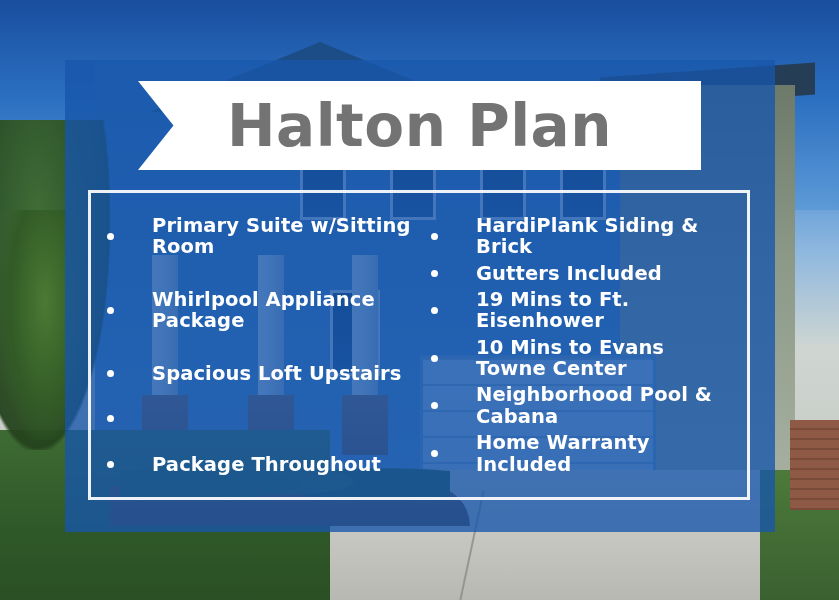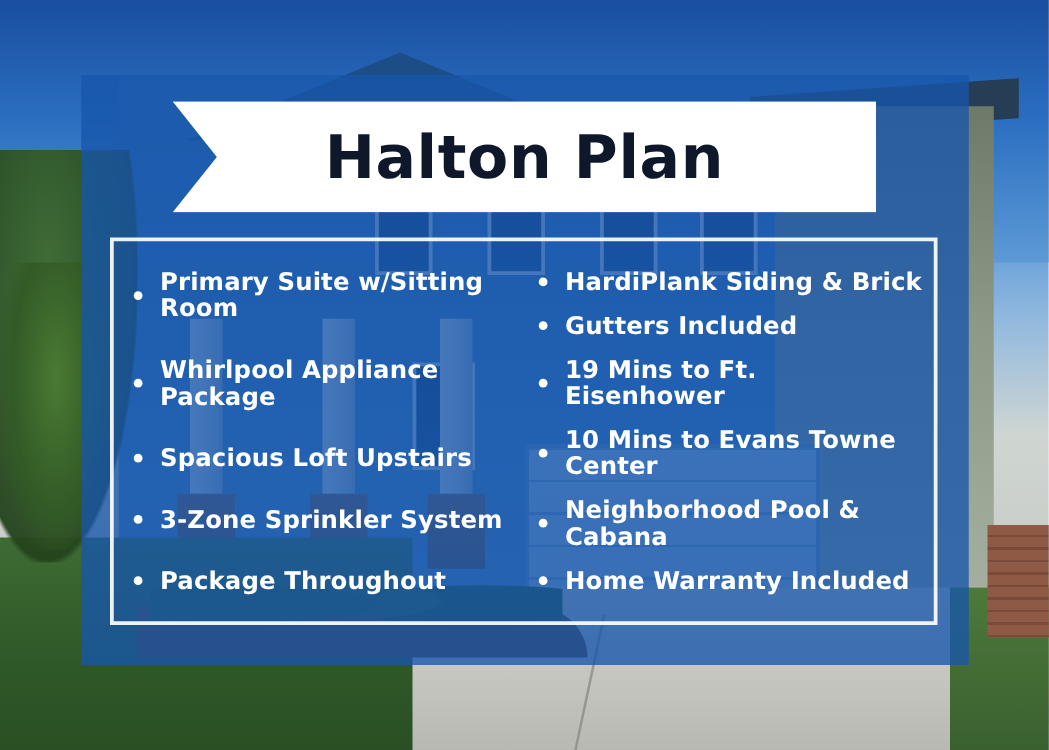--- a/index.html
+++ b/index.html
@@ -162,22 +162,22 @@
   }
   .ribbon-inner {
     position: absolute;
     left: 138px; top: 81px;
     width: 563px; height: 89px;
     display: flex;
     align-items: center;
     justify-content: center;
   }
   .ribbon-title {
-    color: #0f172a;
-    font-size: 48px;
+    color: #737373;
+    font-size: 58px;
     font-weight: bold;
     letter-spacing: 0.5px;
     font-family: "DejaVu Sans", "Liberation Sans", sans-serif;
   }
 
   
   .listbox {
     position: absolute;
     left: 88px; top: 190px;
     width: 662px; height: 310px;
@@ -196,20 +196,21 @@
   .col.right { padding-left: 16px; }
   .feature {
     display: flex;
     align-items: center;
     color: #ffffff;
     font-size: 19.5px;
     font-weight: bold;
     line-height: 1.1;
     letter-spacing: .1px;
     font-family: "DejaVu Sans", "Liberation Sans", sans-serif;
+    gap: 24px;
   }
   .bullet {
     width: 7px; height: 7px;
     border-radius: 50%;
     background: #ffffff;
     margin-right: 14px;
     flex: 0 0 auto;
   }
 </style>
 </head>
@@ -264,21 +265,20 @@
       <div class="feature">
         <span class="bullet"></span>
         <span>Whirlpool Appliance Package</span>
       </div>
       <div class="feature">
         <span class="bullet"></span>
         <span>Spacious Loft Upstairs</span>
       </div>
       <div class="feature">
         <span class="bullet"></span>
-        <span>3-Zone Sprinkler System</span>
       </div>
       <div class="feature">
         <span class="bullet"></span>
         <span>Package Throughout</span>
       </div>
     </div>
     <div class="col right">
       <div class="feature">
         <span class="bullet"></span>
         <span>HardiPlank Siding &amp; Brick</span>

